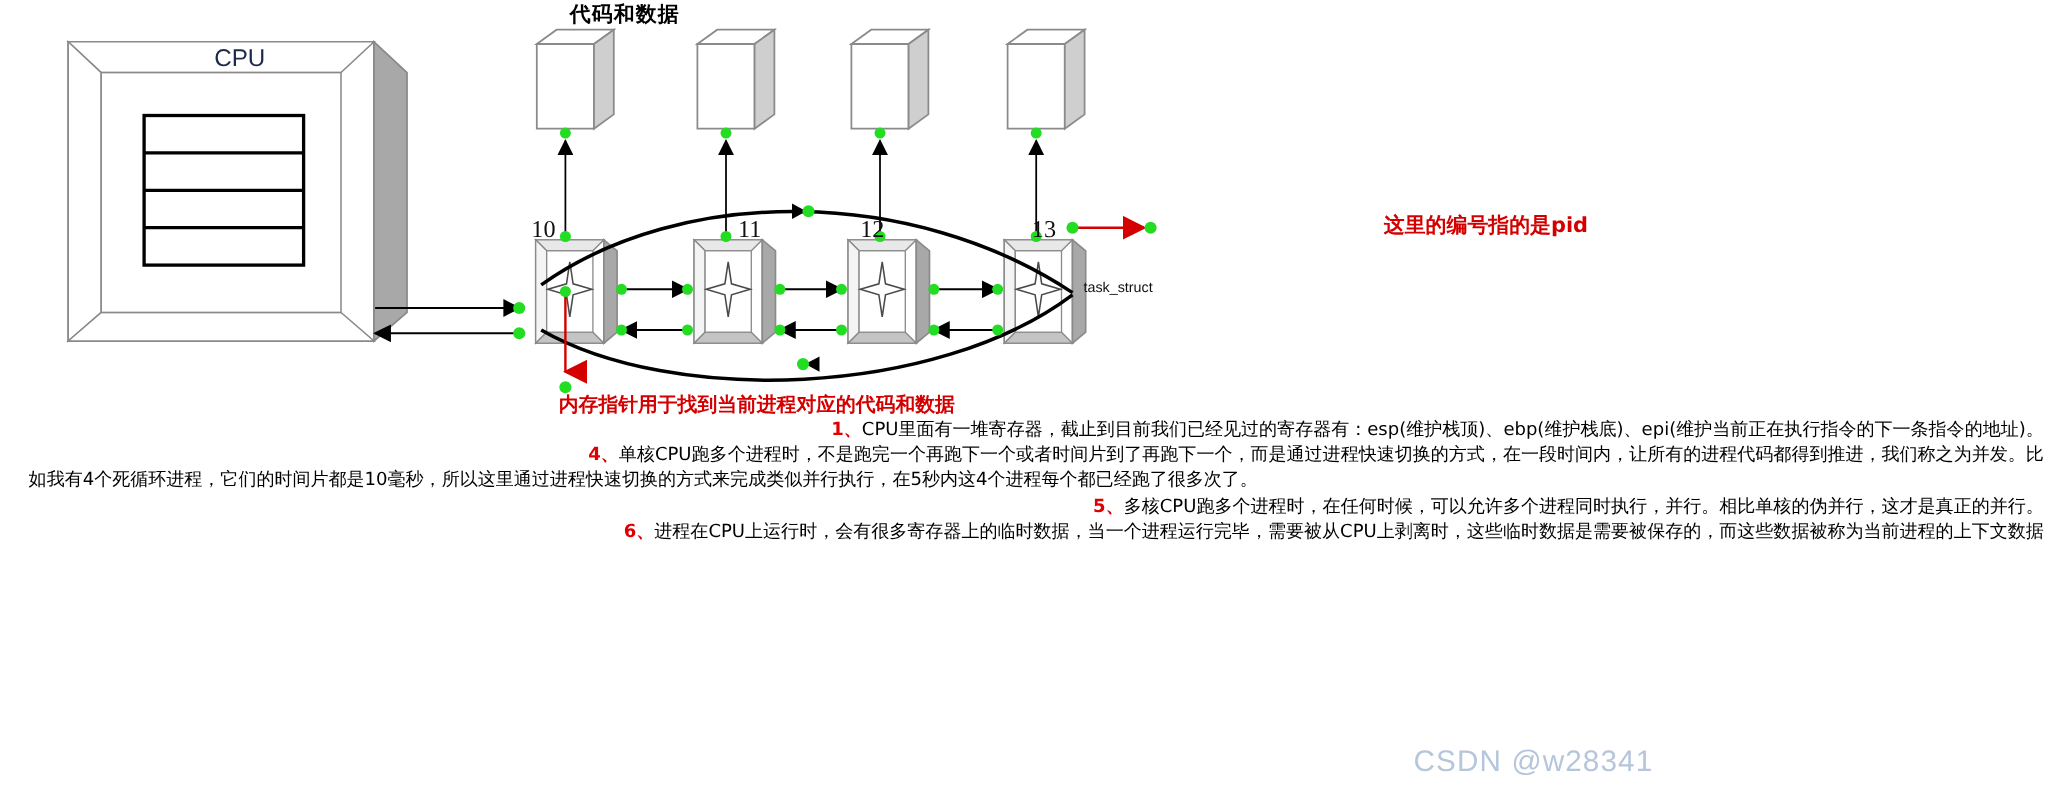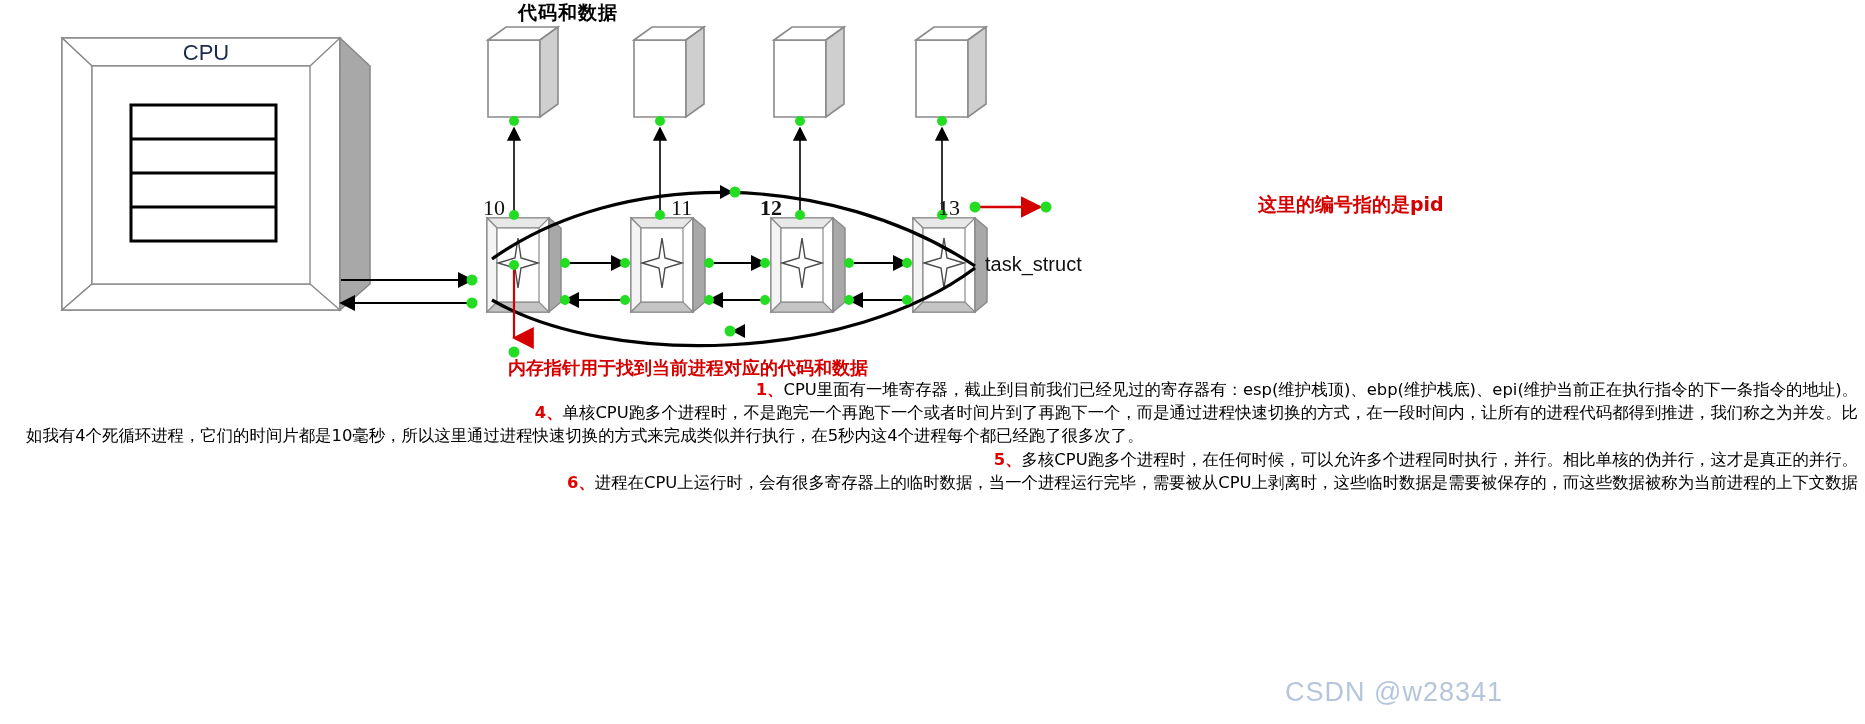--- a/index.html
+++ b/index.html
@@ -8,30 +8,30 @@
 
   .stage{position:absolute;left:0;top:0;width:1517px;height:724px;}
   .svglayer{position:absolute;left:0;top:0;width:1865px;height:724px;}
 
   .abs{position:absolute;}
 
   .lbl-codedata{left:498px;top:0px;width:140px;text-align:center;
       font-size:19px;font-family:"DejaVu Sans",sans-serif;font-weight:600;
       letter-spacing:1px;color:#000;}
 
-  .lbl-cpu{left:116px;top:40px;width:180px;text-align:center;
+  .lbl-cpu{left:128px;top:40px;width:180px;text-align:center;
       font-size:22px;color:#1b2a4a;font-family:"Liberation Sans",sans-serif;}
 
   .node-num{font-size:22px;color:#111;font-family:"Liberation Serif",serif;}
   .n10{left:483px;top:195px;}
   .n11{left:671px;top:195px;text-align:center;}
-  .n12{left:760px;top:195px;font-weight:bold;}
+  .n12{left:782px;top:195px;}
   .n13{left:938px;top:195px;}
 
-  .lbl-taskstruct{left:985px;top:253px;font-size:20px;color:#111;
+  .lbl-taskstruct{left:985px;top:253px;font-size:13px;color:#111;
       font-family:"Liberation Sans",sans-serif;}
 
   .lbl-pid{left:1258px;top:192px;font-size:19px;color:#d40000;
       font-family:"DejaVu Sans",sans-serif;font-weight:600;white-space:nowrap;}
 
   .lbl-memptr{left:508px;top:356px;font-size:18px;color:#d40000;
       font-family:"DejaVu Sans",sans-serif;font-weight:600;white-space:nowrap;}
 
   .notes{position:absolute;left:8px;top:378px;width:1850px;}
   .note-line{display:block;font-size:16.4px;line-height:23.2px;color:#000;

